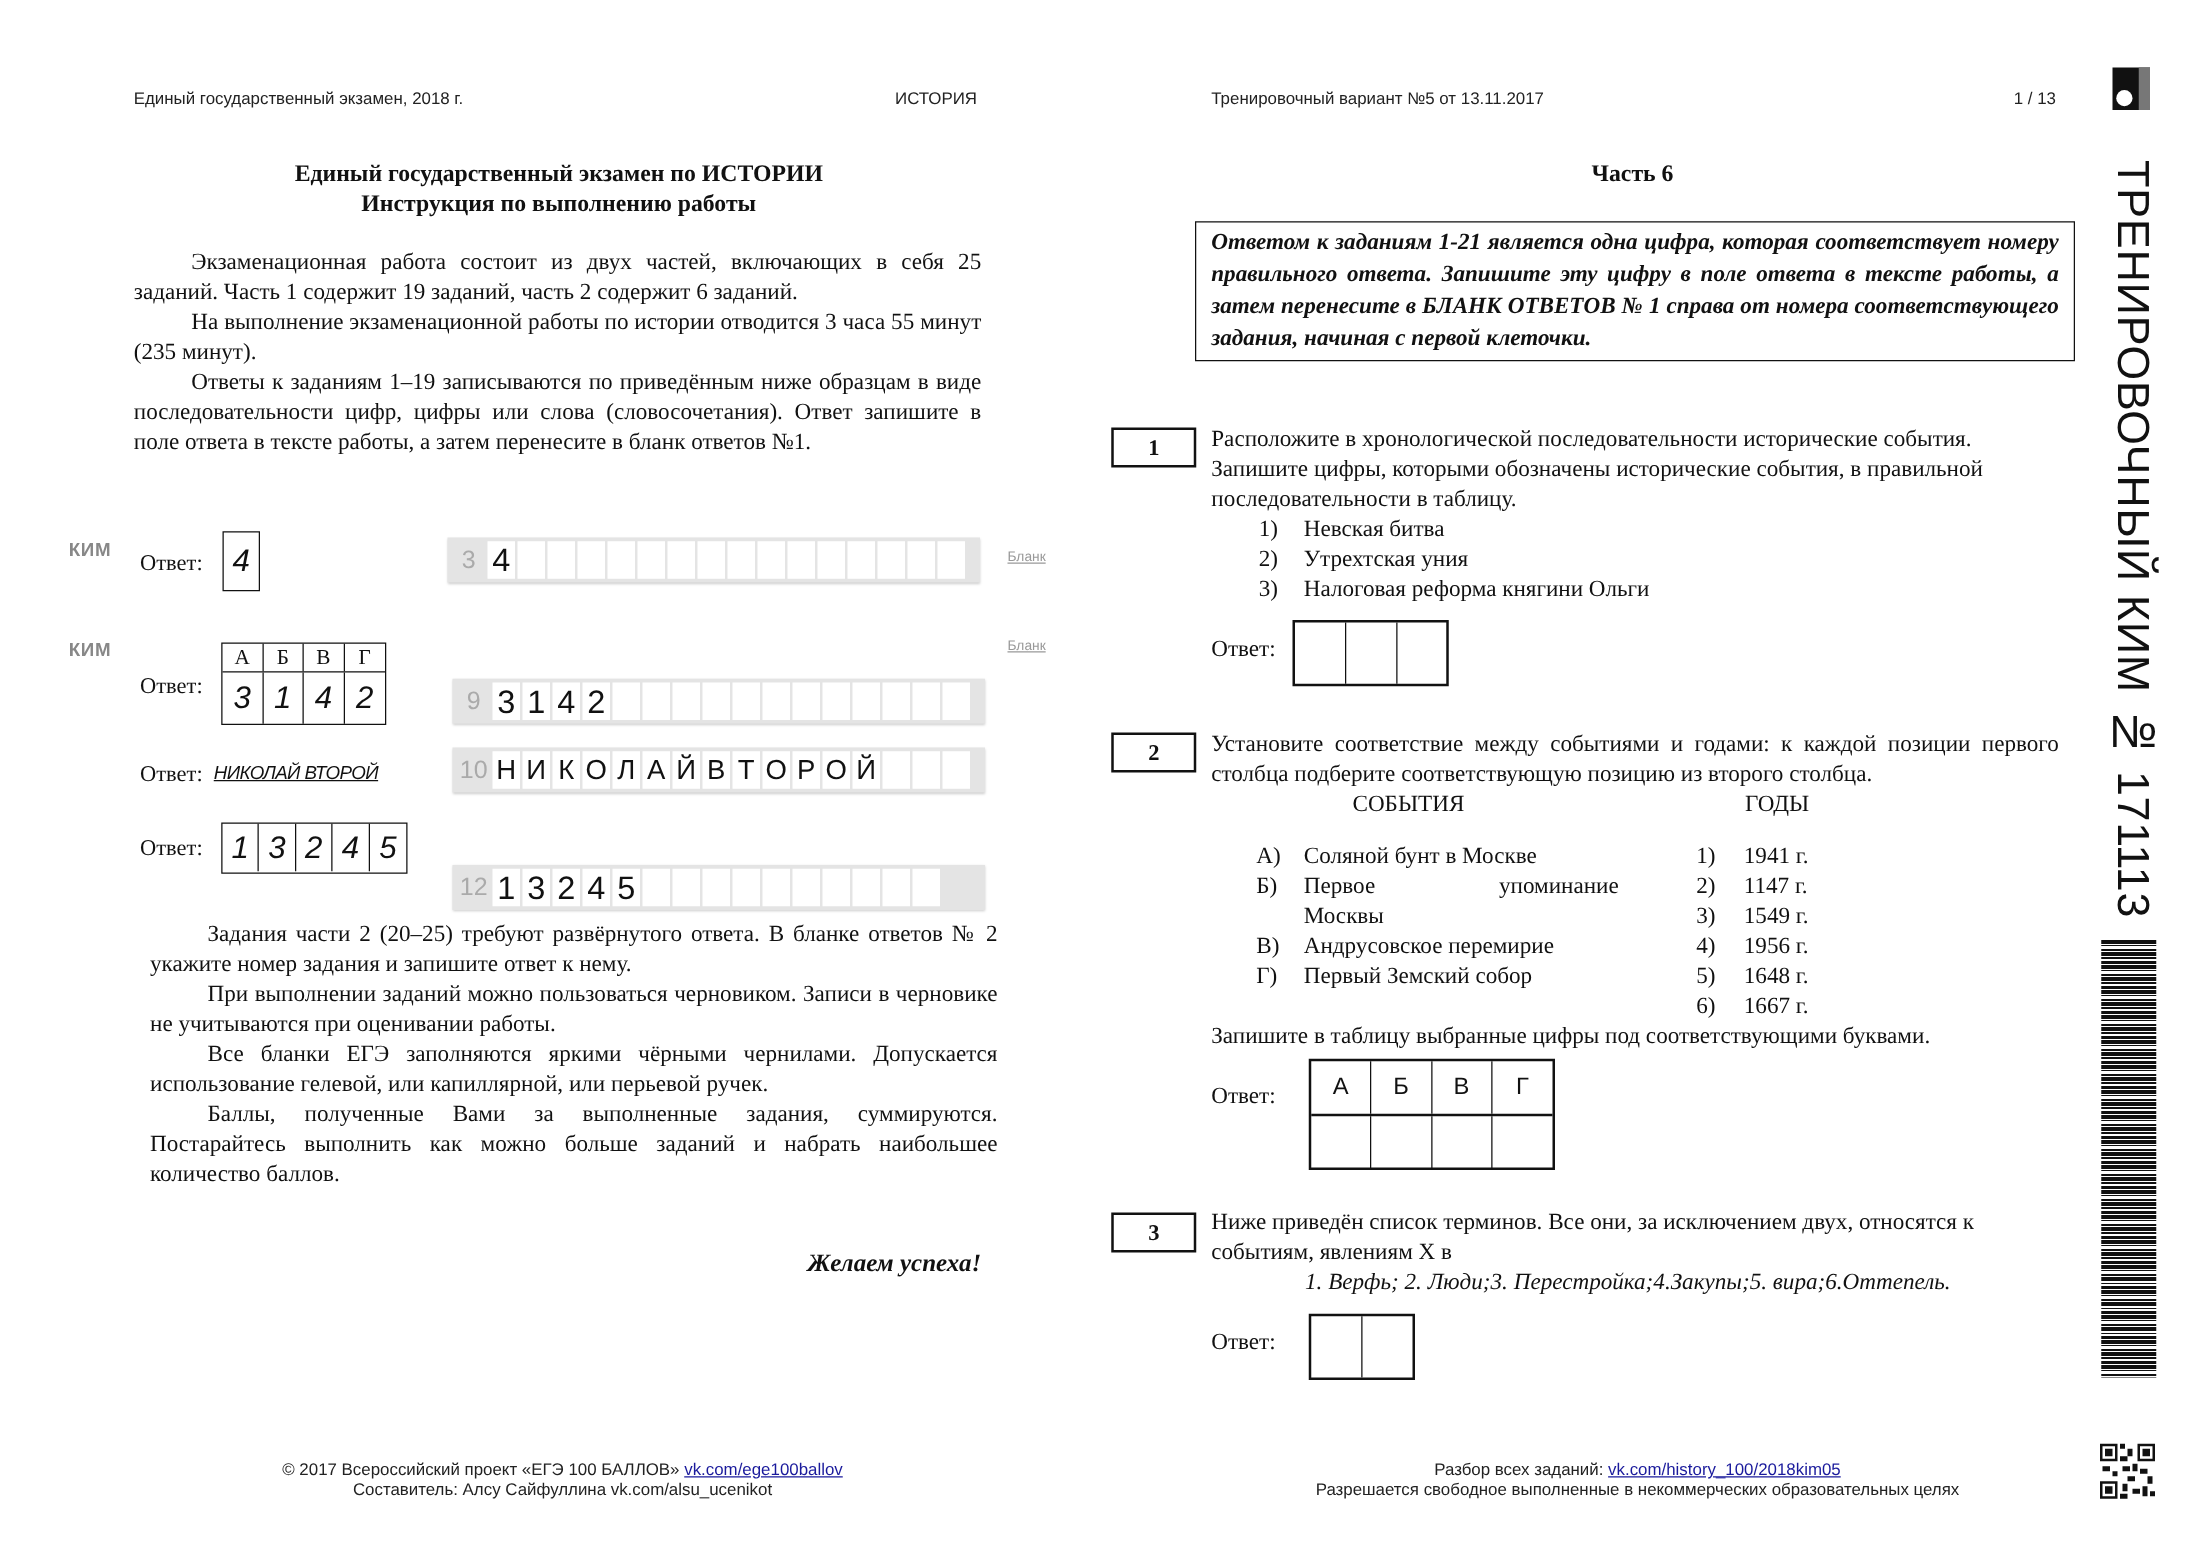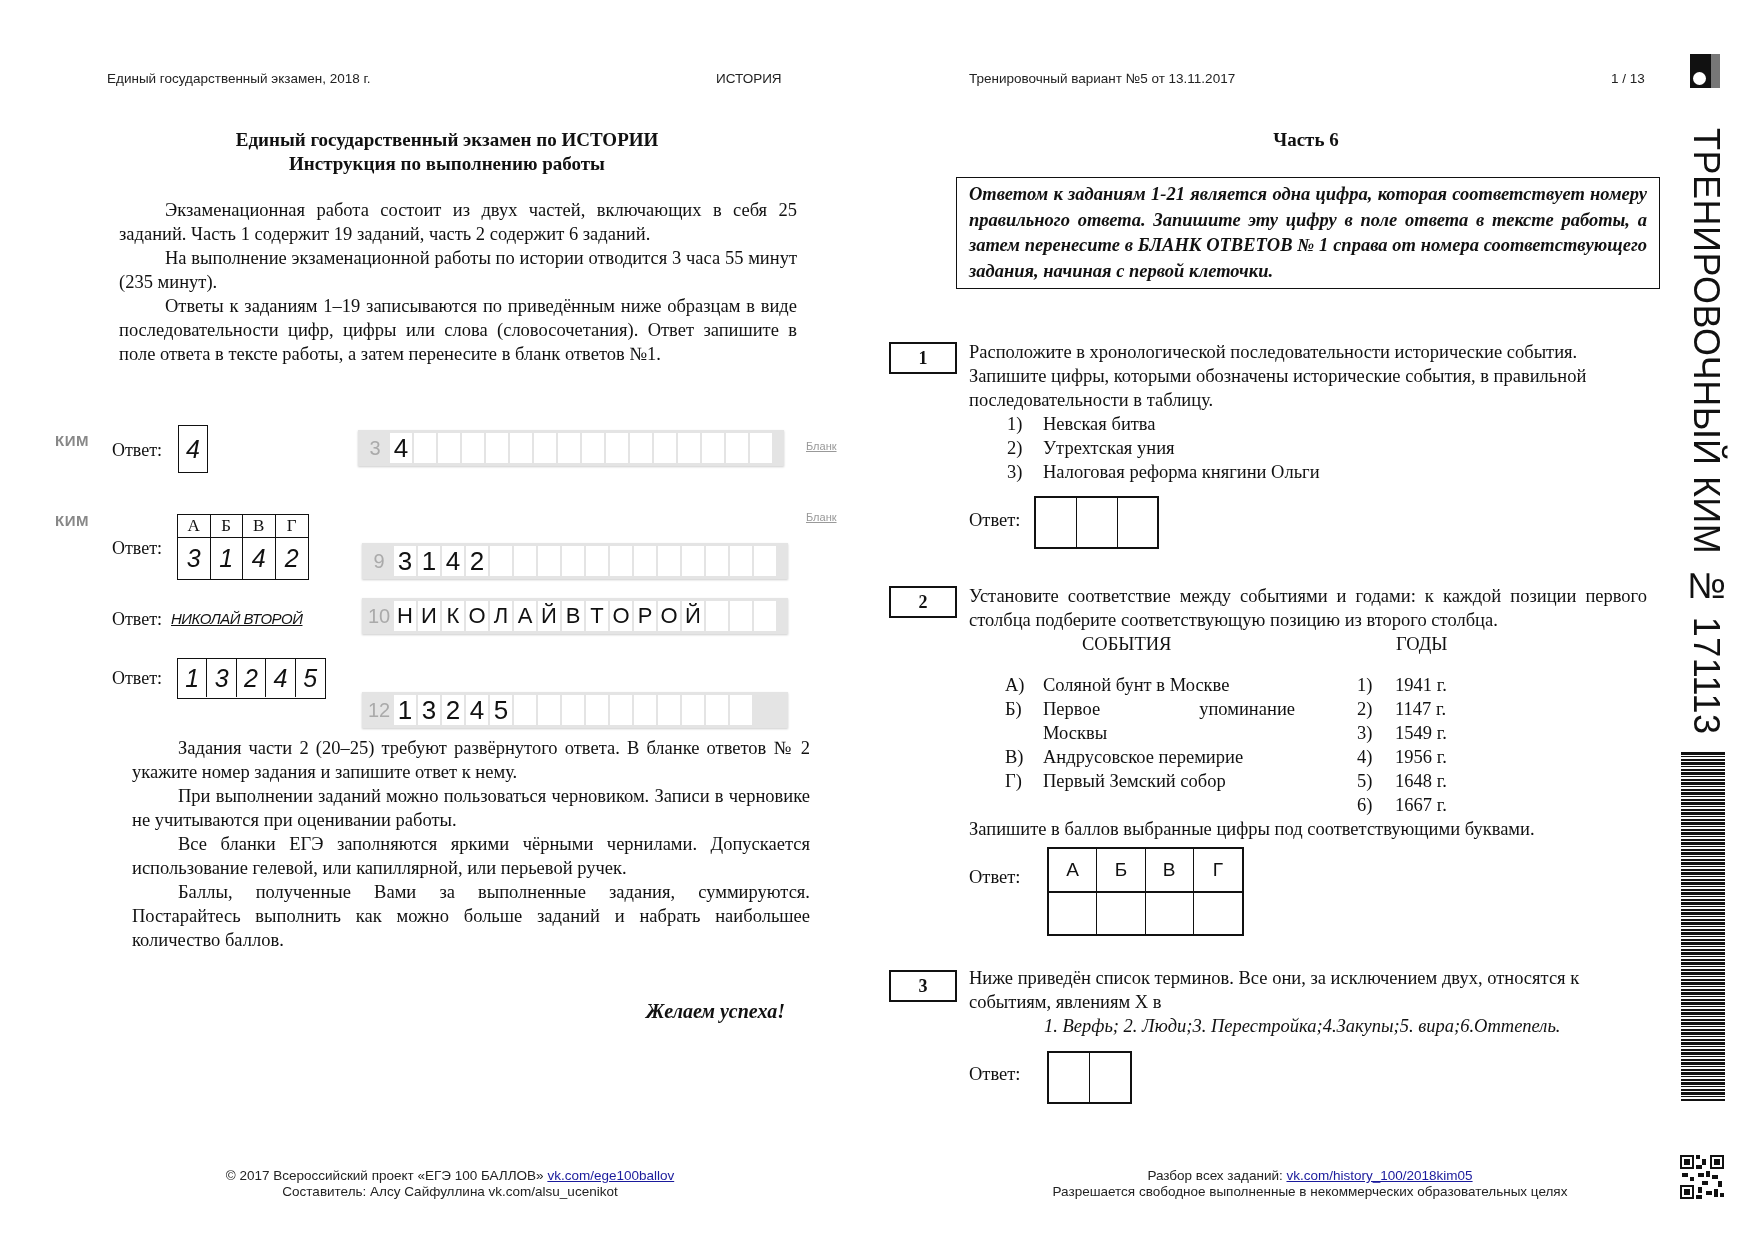--- a/index.html
+++ b/index.html
@@ -1,21 +1,21 @@
 <!DOCTYPE html>
 <html><head>
 <meta charset="utf-8">
 <style>
   html, body { margin:0; padding:0; }
   body { width:1754px; height:1239px; background:#ffffff; position:relative; overflow:hidden; color:#111; font-family:"Liberation Serif", serif; }
   .sans { font-family:"Liberation Sans", sans-serif; }
   .abs { position:absolute; }
   .hdr { font-size:13.5px; color:#222; }
   .title { font-weight:bold; font-size:19px; text-align:center; line-height:24px; }
-  .para { font-size:18.5px; line-height:24px; text-align:justify;margin-left:12px; }
+  .para { font-size:18.5px; line-height:24px; text-align:justify; }
   .para p { margin:0; text-indent:46px; }
   .lbl { font-size:18px; }
   .kim { font-size:15px; color:#888; font-weight:bold; letter-spacing:0.5px; }
   .blank-lbl { font-size:11px; color:#999; text-decoration:underline; }
   .box { border:1.5px solid #111; box-sizing:border-box; }
   .hand { font-family:"Liberation Sans", sans-serif; font-style:italic; font-size:25px; text-align:center; }
   .cellrow { display:flex; }
   .cellrow > div { border-right:1.5px solid #111; display:flex; align-items:center; justify-content:center; box-sizing:border-box; }
   .cellrow > div:last-child { border-right:none; }
   .strip { background:#e4e4e4; display:flex; align-items:stretch; height:36px; padding:3px 2px; box-sizing:border-box; box-shadow:0 1px 2px #ccc; }
@@ -217,21 +217,21 @@
   <div><span style="display:inline-block;width:38px;">Г)</span><span>Первый Земский собор</span></div>
 </div>
 <div class="abs task" style="left:1357px;top:673px;">
   <div><span style="display:inline-block;width:38px;">1)</span><span>1941 г.</span></div>
   <div><span style="display:inline-block;width:38px;">2)</span><span>1147 г.</span></div>
   <div><span style="display:inline-block;width:38px;">3)</span><span>1549 г.</span></div>
   <div><span style="display:inline-block;width:38px;">4)</span><span>1956 г.</span></div>
   <div><span style="display:inline-block;width:38px;">5)</span><span>1648 г.</span></div>
   <div><span style="display:inline-block;width:38px;">6)</span><span>1667 г.</span></div>
 </div>
-<div class="abs task" style="left:969px;top:817px;">Запишите в баллов выбранные цифры под соответствующими буквами.</div>
+<div class="abs task" style="left:969px;top:817px;">Запишите в таблицу выбранные цифры под соответствующими буквами.</div>
 <div class="abs task" style="left:969px;top:865px;">Ответ:</div>
 <div class="abs box" style="left:1047px;top:847px;width:197px;height:89px;border-width:2px;">
   <div class="cellrow sans" style="height:42px;border-bottom:2px solid #111;font-size:19px;">
     <div style="width:48.5px;">А</div>
     <div style="width:48.5px;">Б</div>
     <div style="width:48.5px;">В</div>
     <div style="width:48.5px;">Г</div>
   </div>
   <div class="cellrow" style="height:43px;">
     <div style="width:48.5px;"></div>

